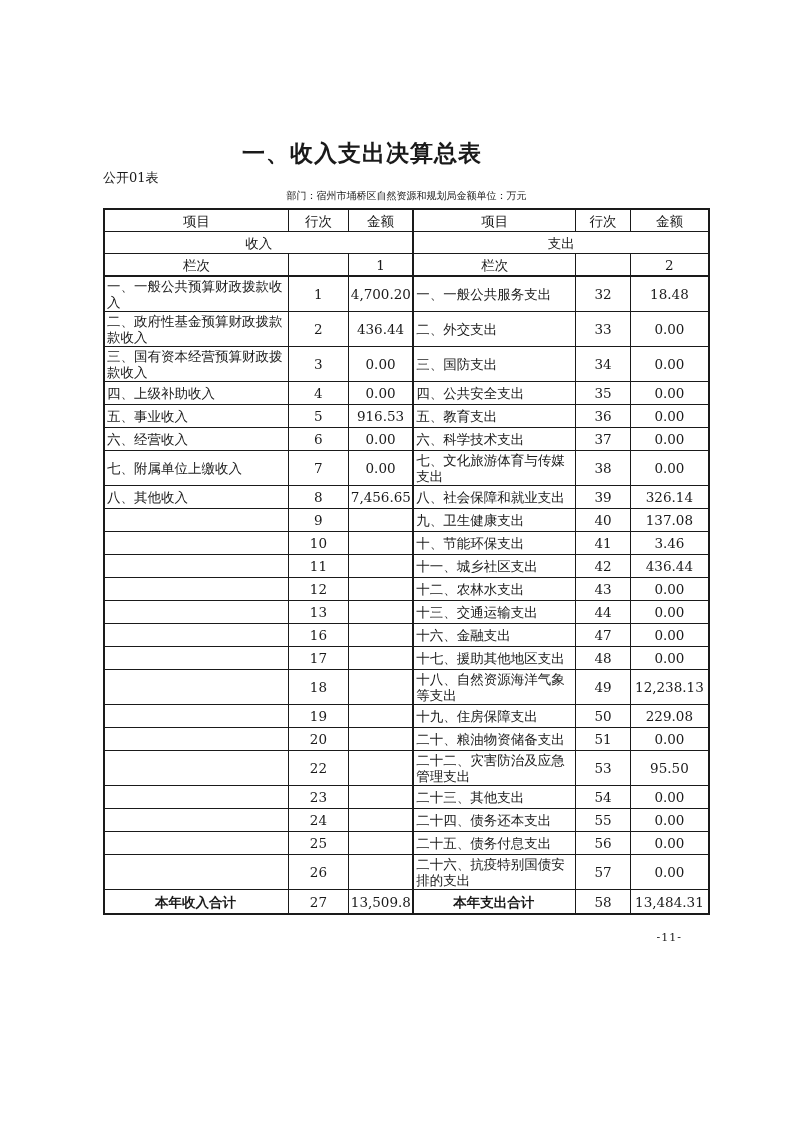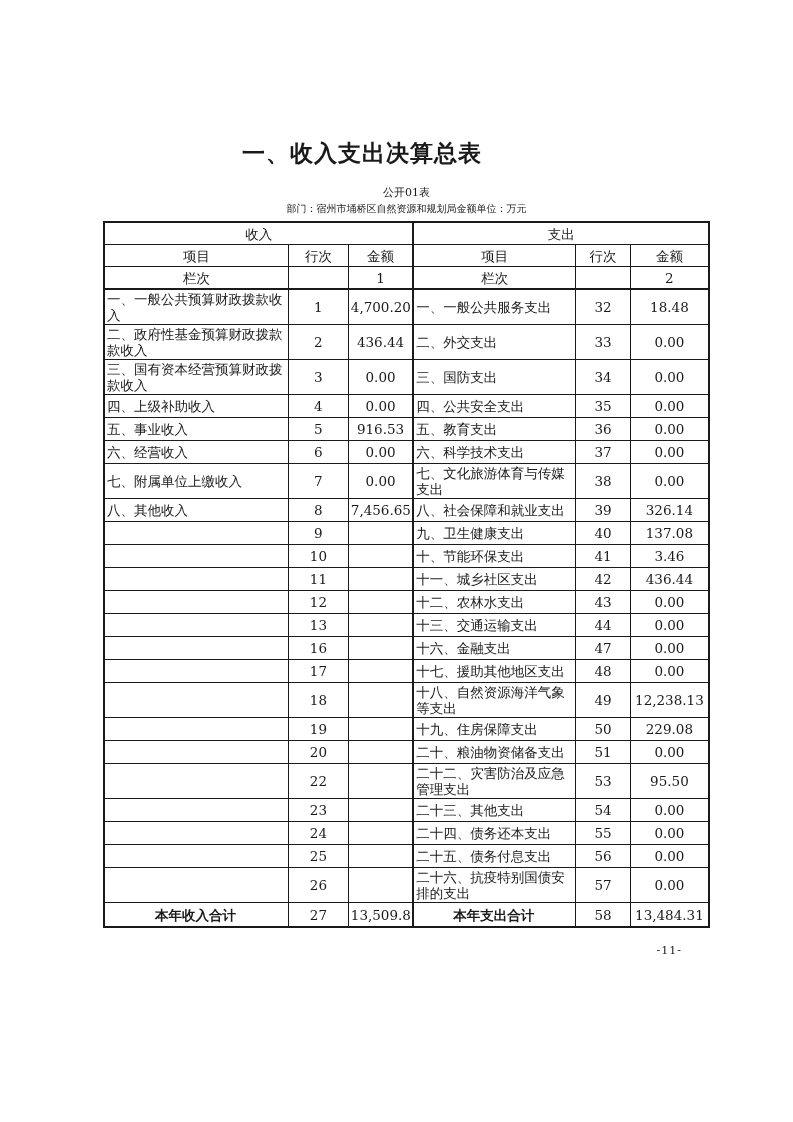--- a/index.html
+++ b/index.html
@@ -20,23 +20,23 @@
     margin: 0;
     padding-top: 138px;
     text-align: center;
     font-family: "DejaVu Sans", "Liberation Sans", sans-serif;
     font-size: 23px;
     font-weight: bold;
     letter-spacing: 1px;
   }
   .meta-tableno {
     width: 607px;
-    margin: 16px auto 0 103px;
-    text-align: center;
-    font-size: 11px;
+    margin: 0 auto 0 103px;
+    text-align: left;
+    font-size: 13px;
   }
   .meta-row {
     width: 607px;
     margin: 2px auto 5px 103px;
     display: flex;
     justify-content: center;
     font-size: 10px;
   }
   table.budget {
     border-collapse: collapse;
@@ -108,30 +108,30 @@
     <colgroup>
       <col class="c-item">
         <col class="c-rno">
         <col class="c-amt">
       <col class="c-item2">
         <col class="c-rno2">
         <col class="c-amt2">
     </colgroup>
     <thead>
       <tr class="header-row">
-        <th colspan="3" class="center">收入</th>
-        <th colspan="3" class="center mid">支出</th>
-      </tr>
-      <tr class="header-row">
         <th class="center">项目</th>
         <th class="center">行次</th>
         <th class="center">金额</th>
         <th class="center mid">项目</th>
         <th class="center">行次</th>
         <th class="center">金额</th>
+      </tr>
+      <tr class="header-row">
+        <th colspan="3" class="center">收入</th>
+        <th colspan="3" class="center mid">支出</th>
       </tr>
       <tr class="header-row lanci-row">
         <th class="center">栏次</th>
         <th></th>
         <th class="center">1</th>
         <th class="center mid">栏次</th>
         <th></th>
         <th class="center">2</th>
       </tr>
     </thead>

